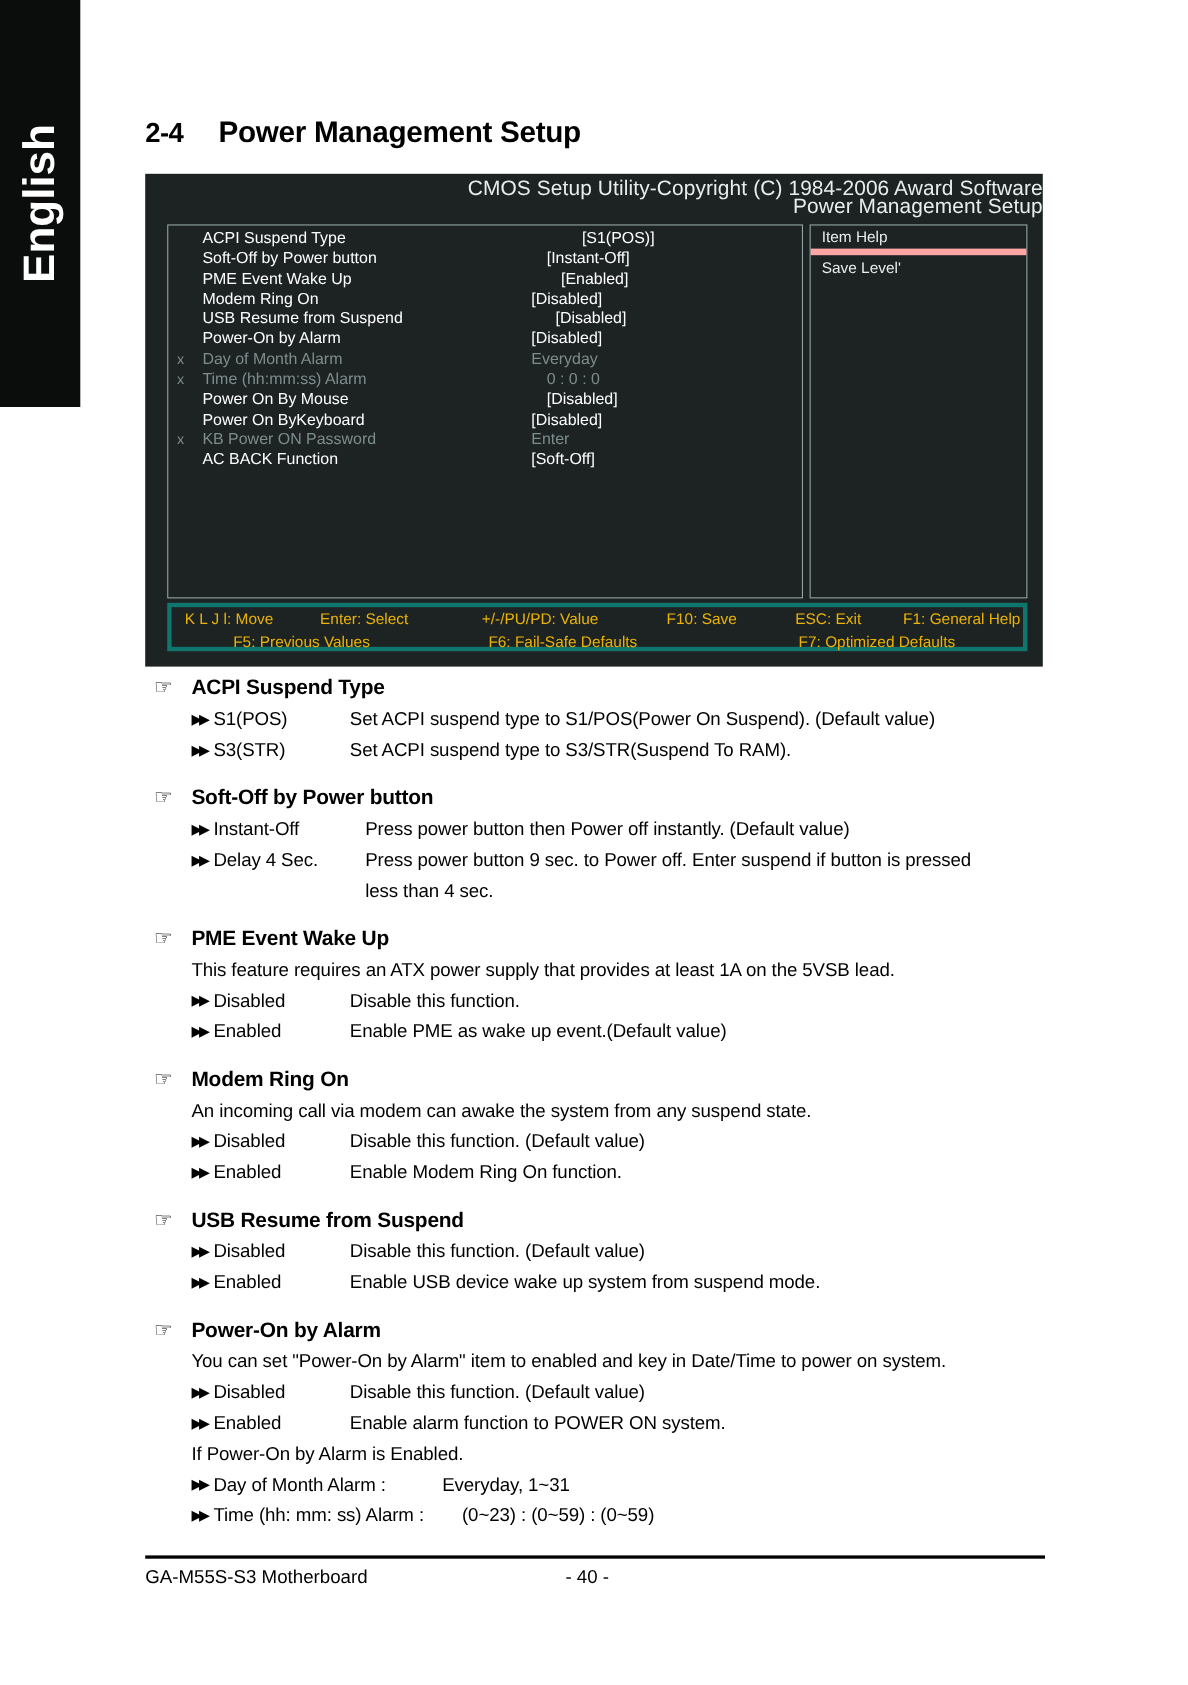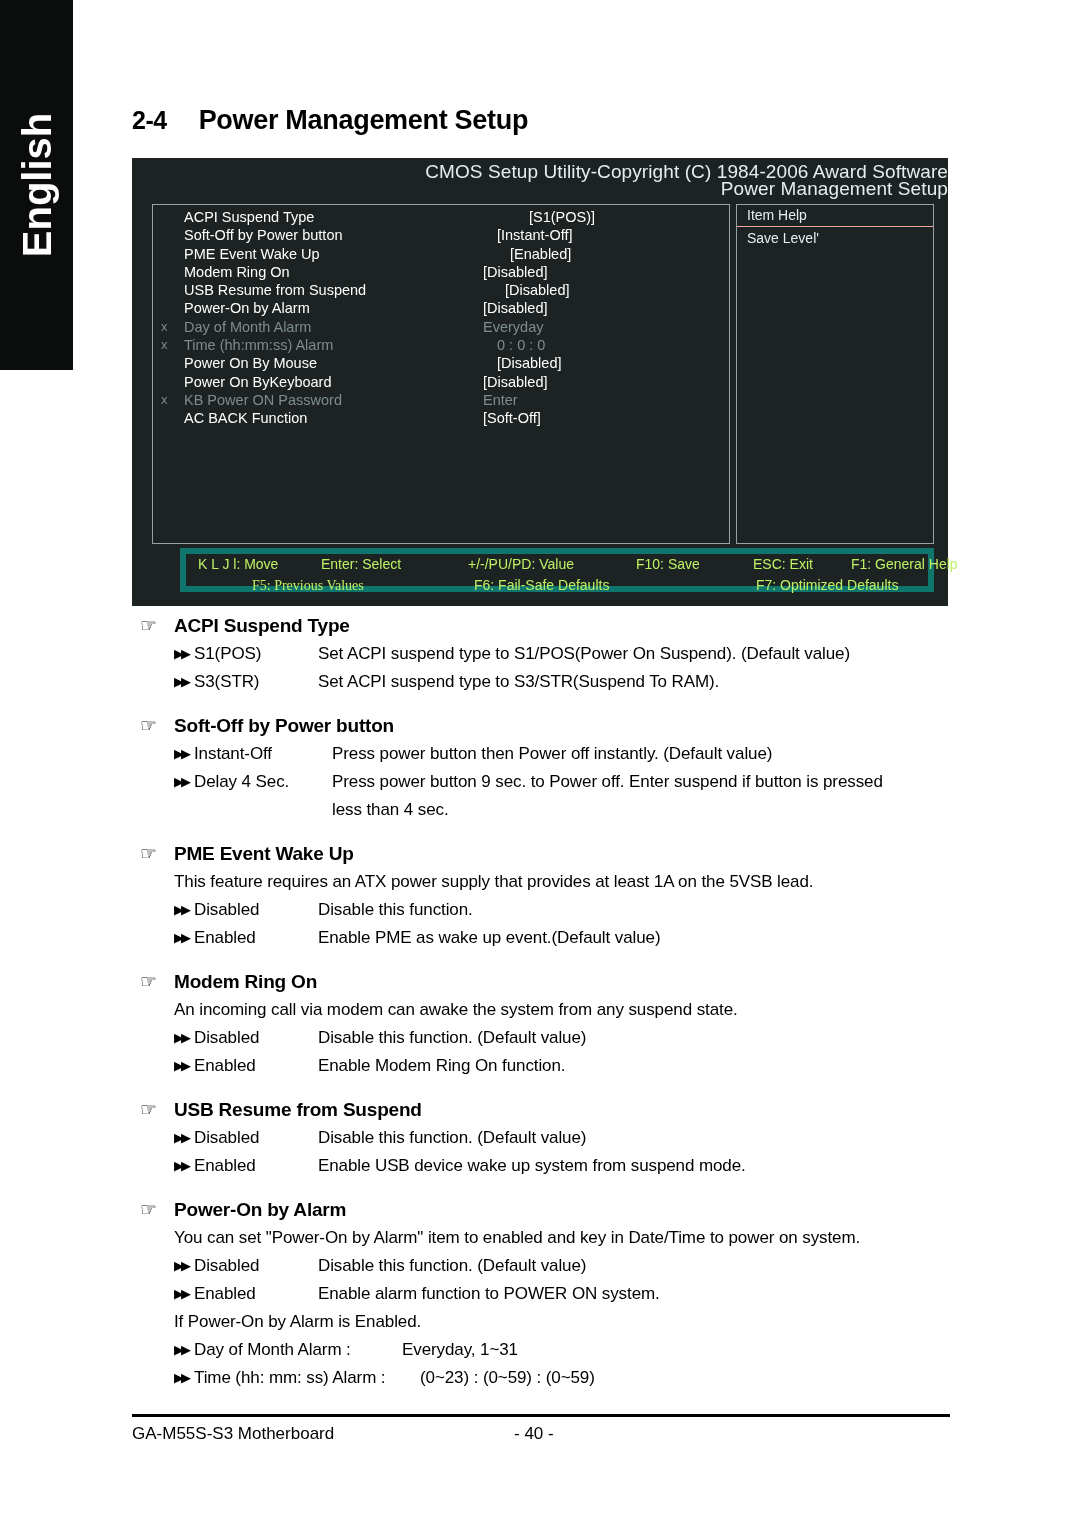--- a/index.html
+++ b/index.html
@@ -107,21 +107,21 @@
     padding: 3px 0 0 0;
   }
   .bios-help {
     position: relative;
     flex: 1 1 auto;
     margin-left: 6px;
     border: 1px solid #93a3a3;
     box-sizing: border-box;
   }
   .help-head {
-    border-bottom: 1px solid #fca5a5;
+    border-bottom: 6px solid #fca5a5;
     color: #e7eced;
     font-size: 14px;
     line-height: 19px;
     padding: 1px 0 1px 10px;
   }
   .help-body {
     color: #e7eced;
     font-size: 14px;
     line-height: 19px;
     padding: 2px 0 0 10px;
@@ -153,25 +153,24 @@
     top: 0;
   }
 
   
   .bios-foot {
     position: absolute;
     left: 20px;
     right: 14px;
     bottom: 14px;
     height: 44px;
-    border: 6px solid #0f766e;
+    border: 4px solid #0f766e;
     box-sizing: border-box;
-    color: #bef264;
+    color: #eab308;
     font-size: 14px;
-    margin-left: 28px;
   }
   .foot-line {
     position: relative;
     height: 21px;
     line-height: 21px;
   }
   .foot-item { position: absolute; top: 0; white-space: nowrap; }
 
   
   .doc { position: absolute; left: 0; top: 612px; width: 828px; }
@@ -340,21 +339,21 @@
     <div class="bios-foot">
       <div class="foot-line" id="foot-line-1">
           <span class="foot-item" style="left: 12px;">K L J l: Move</span>
           <span class="foot-item" style="left: 135px;">Enter: Select</span>
           <span class="foot-item" style="left: 282px;">+/-/PU/PD: Value</span>
           <span class="foot-item" style="left: 450px;">F10: Save</span>
           <span class="foot-item" style="left: 567px;">ESC: Exit</span>
           <span class="foot-item" style="left: 665px;">F1: General Help</span>
         </div>
       <div class="foot-line" id="foot-line-2">
-          <span class="foot-item" style="left: 66px; font-family: Liberation Serif, serif;">F5: Previous Values</span>
+          <span class="foot-item" style="left: 56px;">F5: Previous Values</span>
           <span class="foot-item" style="left: 288px;">F6: Fail-Safe Defaults</span>
           <span class="foot-item" style="left: 570px;">F7: Optimized Defaults</span>
         </div>
     </div>
   </div>
 
   <div class="doc" id="doc-body">
       <div class="item-head"><span class="hand-icon">☞</span><span>ACPI Suspend Type</span></div>
       <div class="opt"><span class="arrow-icon">▶▶</span><span class="opt-name">S1(POS)</span><span class="opt-desc">Set ACPI suspend type to S1/POS(Power On Suspend). (Default value)</span>&nbsp;</div>
       <div class="opt"><span class="arrow-icon">▶▶</span><span class="opt-name">S3(STR)</span><span class="opt-desc">Set ACPI suspend type to S3/STR(Suspend To RAM).</span>&nbsp;</div>

